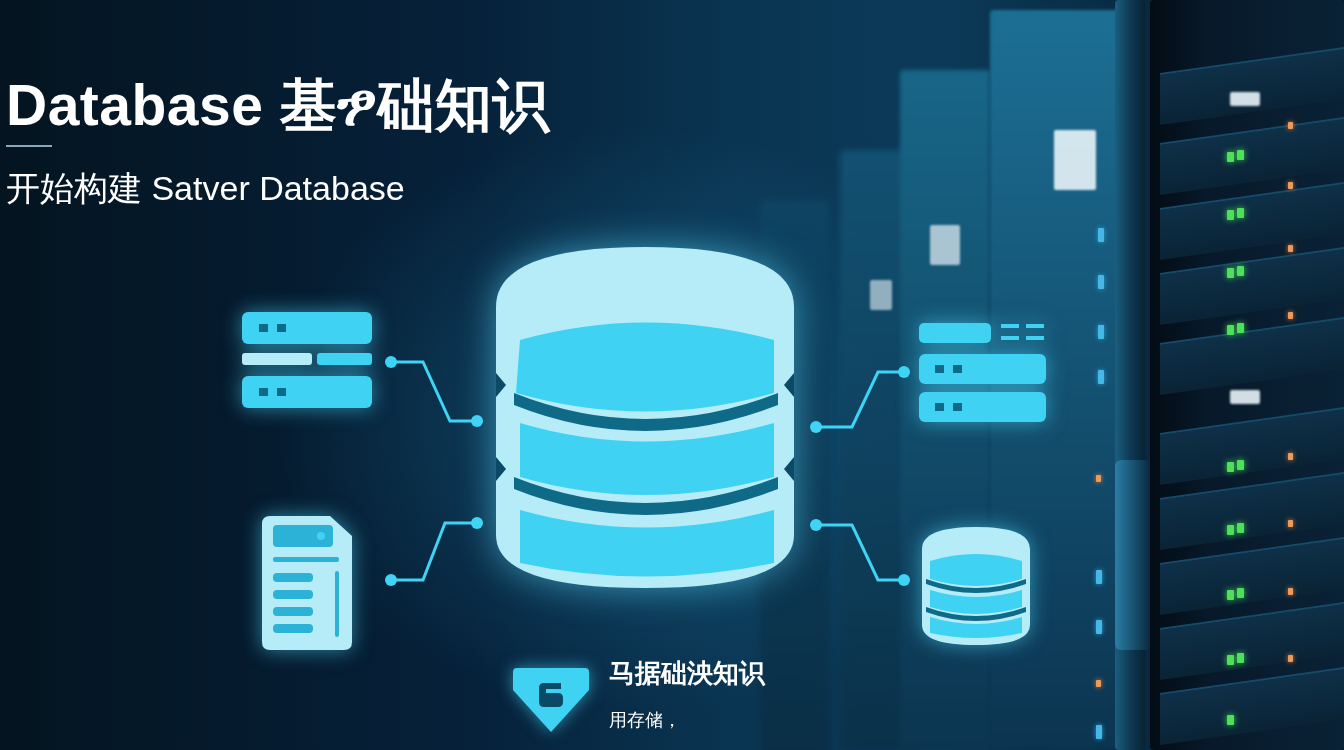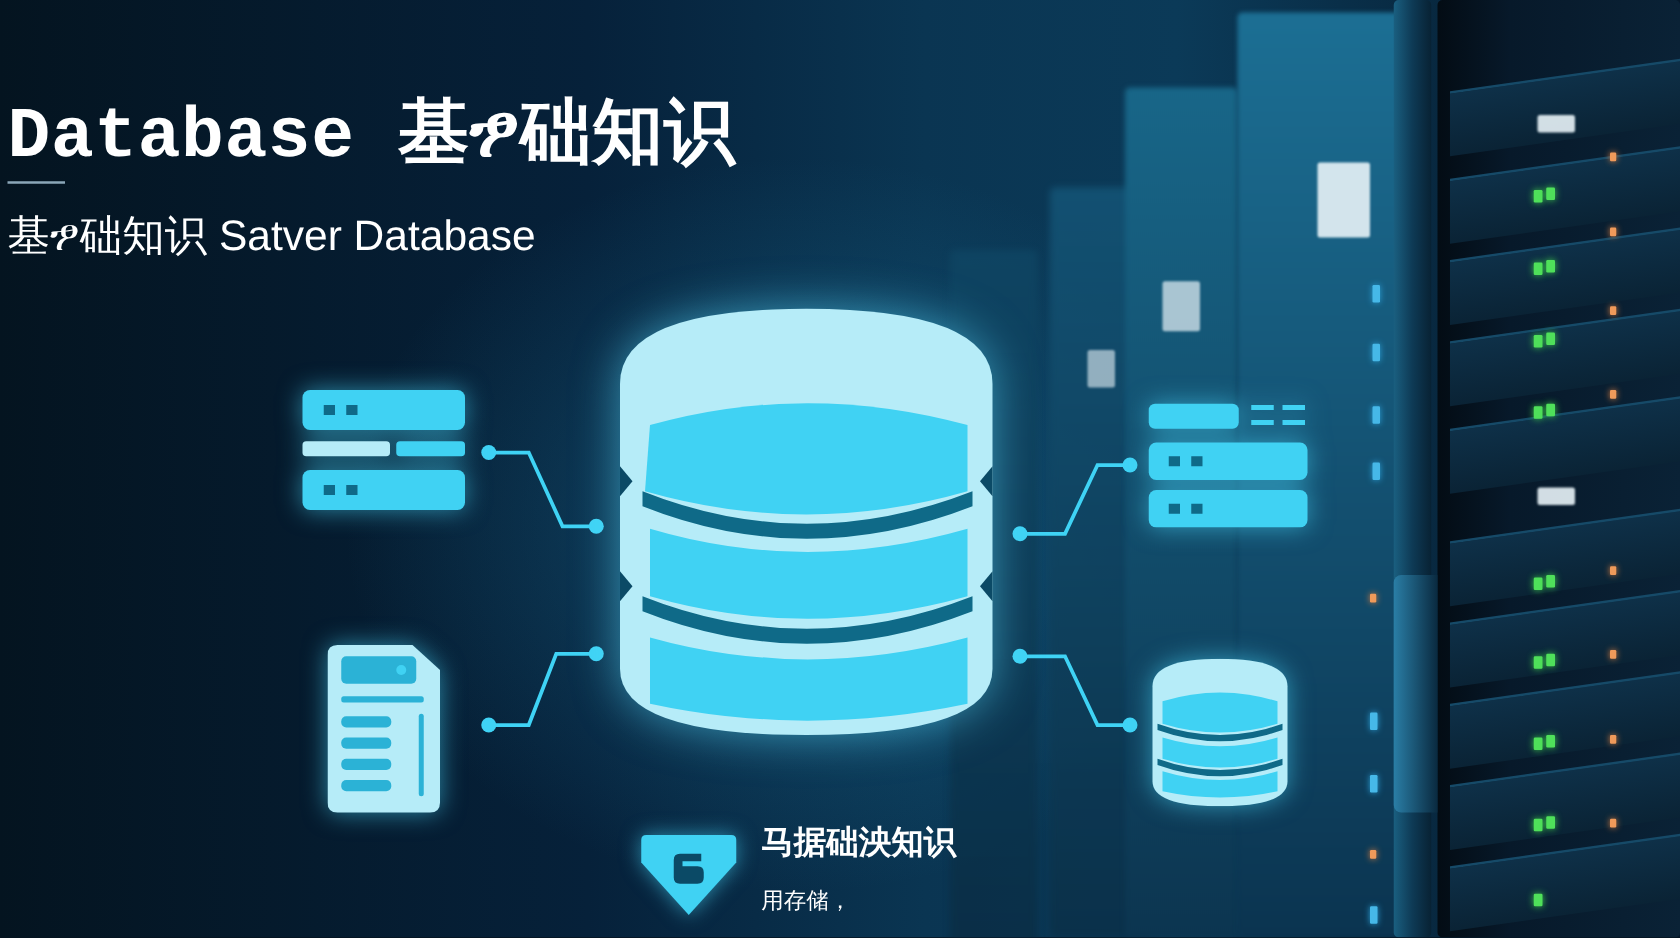--- a/index.html
+++ b/index.html
@@ -25,21 +25,21 @@
   .rack.door { left: 385px; top: 460px; width: 35px; height: 190px; background: linear-gradient(90deg,#2a7ea6,#0a2a40); border-radius: 6px 0 0 6px; }
 
   .panel-light { position: absolute; background: #e8f3f8; border-radius: 2px; filter: blur(1px); opacity: .9; }
   .led { position: absolute; width: 7px; height: 10px; background: #4fe05a; border-radius: 1px; box-shadow: 0 0 6px #3fd04a; }
   .led.orange { background: #f09a5a; box-shadow: 0 0 5px #e08040; width: 5px; height: 7px; }
   .led.blue { background: #46b8e8; box-shadow: 0 0 5px #2aa0d8; width: 6px; height: 14px; }
   .blade { position: absolute; left: 10px; width: 184px; height: 52px;
            background: linear-gradient(180deg,#0e3048,#0a2335); border-top: 2px solid #164a68; transform: skewY(-8deg); }
 
   
-  .title { position: absolute; left: 6px; top: 68px; font-family: Liberation Mono, monospace; font-weight: 700; font-size: 57px; color: #ffffff; letter-spacing: 0.5px; white-space: nowrap; }
+  .title { position: absolute; left: 6px; top: 68px; font-family: Liberation Sans, sans-serif; font-weight: 700; font-size: 57px; color: #ffffff; letter-spacing: 0.5px; white-space: nowrap; }
   .title-rule { position: absolute; left: 6px; top: 145px; width: 46px; height: 2px; background: #8aa6b8; }
   .subtitle { position: absolute; left: 6px; top: 166px; font-family: "Liberation Sans", sans-serif; font-size: 34px; color: #ffffff; white-space: nowrap; }
 
   
   .db-main { position: absolute; left: 480px; top: 245px; width: 330px; height: 345px; filter: drop-shadow(0 0 18px rgba(90,220,255,0.55)); }
 
   .connector { position: absolute; overflow: visible; }
 
   .icon-block { position: absolute; filter: drop-shadow(0 0 10px rgba(70,210,245,0.6)); }
 
@@ -112,21 +112,21 @@
     <div class="led blue" style="left:368px;top:275px"></div>
     <div class="led blue" style="left:368px;top:325px"></div>
     <div class="led blue" style="left:368px;top:370px"></div>
     <div class="led blue" style="left:366px;top:570px"></div>
     <div class="led blue" style="left:366px;top:620px"></div>
     <div class="led blue" style="left:366px;top:725px"></div>
   </div>
 
   <div class="title">Database 基ፇ础知识</div>
   <div class="title-rule"></div>
-  <div class="subtitle">基ፇ础知识 Satver Database</div>
+  <div class="subtitle">开始构建 Satver Database</div>
 
   <svg class="connector" style="left:385px;top:355px" width="100" height="75" viewBox="0 0 100 75">
     <polyline points="6,7 38,7 65,66 92,66" fill="none" stroke="#3fd3f5" stroke-width="3"></polyline>
     <circle cx="6" cy="7" r="6" fill="#3fd3f5"></circle>
       <circle cx="92" cy="66" r="6" fill="#3fd3f5"></circle>
   </svg>
   <svg class="connector" style="left:385px;top:515px" width="100" height="75" viewBox="0 0 100 75">
     <polyline points="6,65 38,65 60,8 92,8" fill="none" stroke="#3fd3f5" stroke-width="3"></polyline>
     <circle cx="6" cy="65" r="6" fill="#3fd3f5"></circle>
       <circle cx="92" cy="8" r="6" fill="#3fd3f5"></circle>

